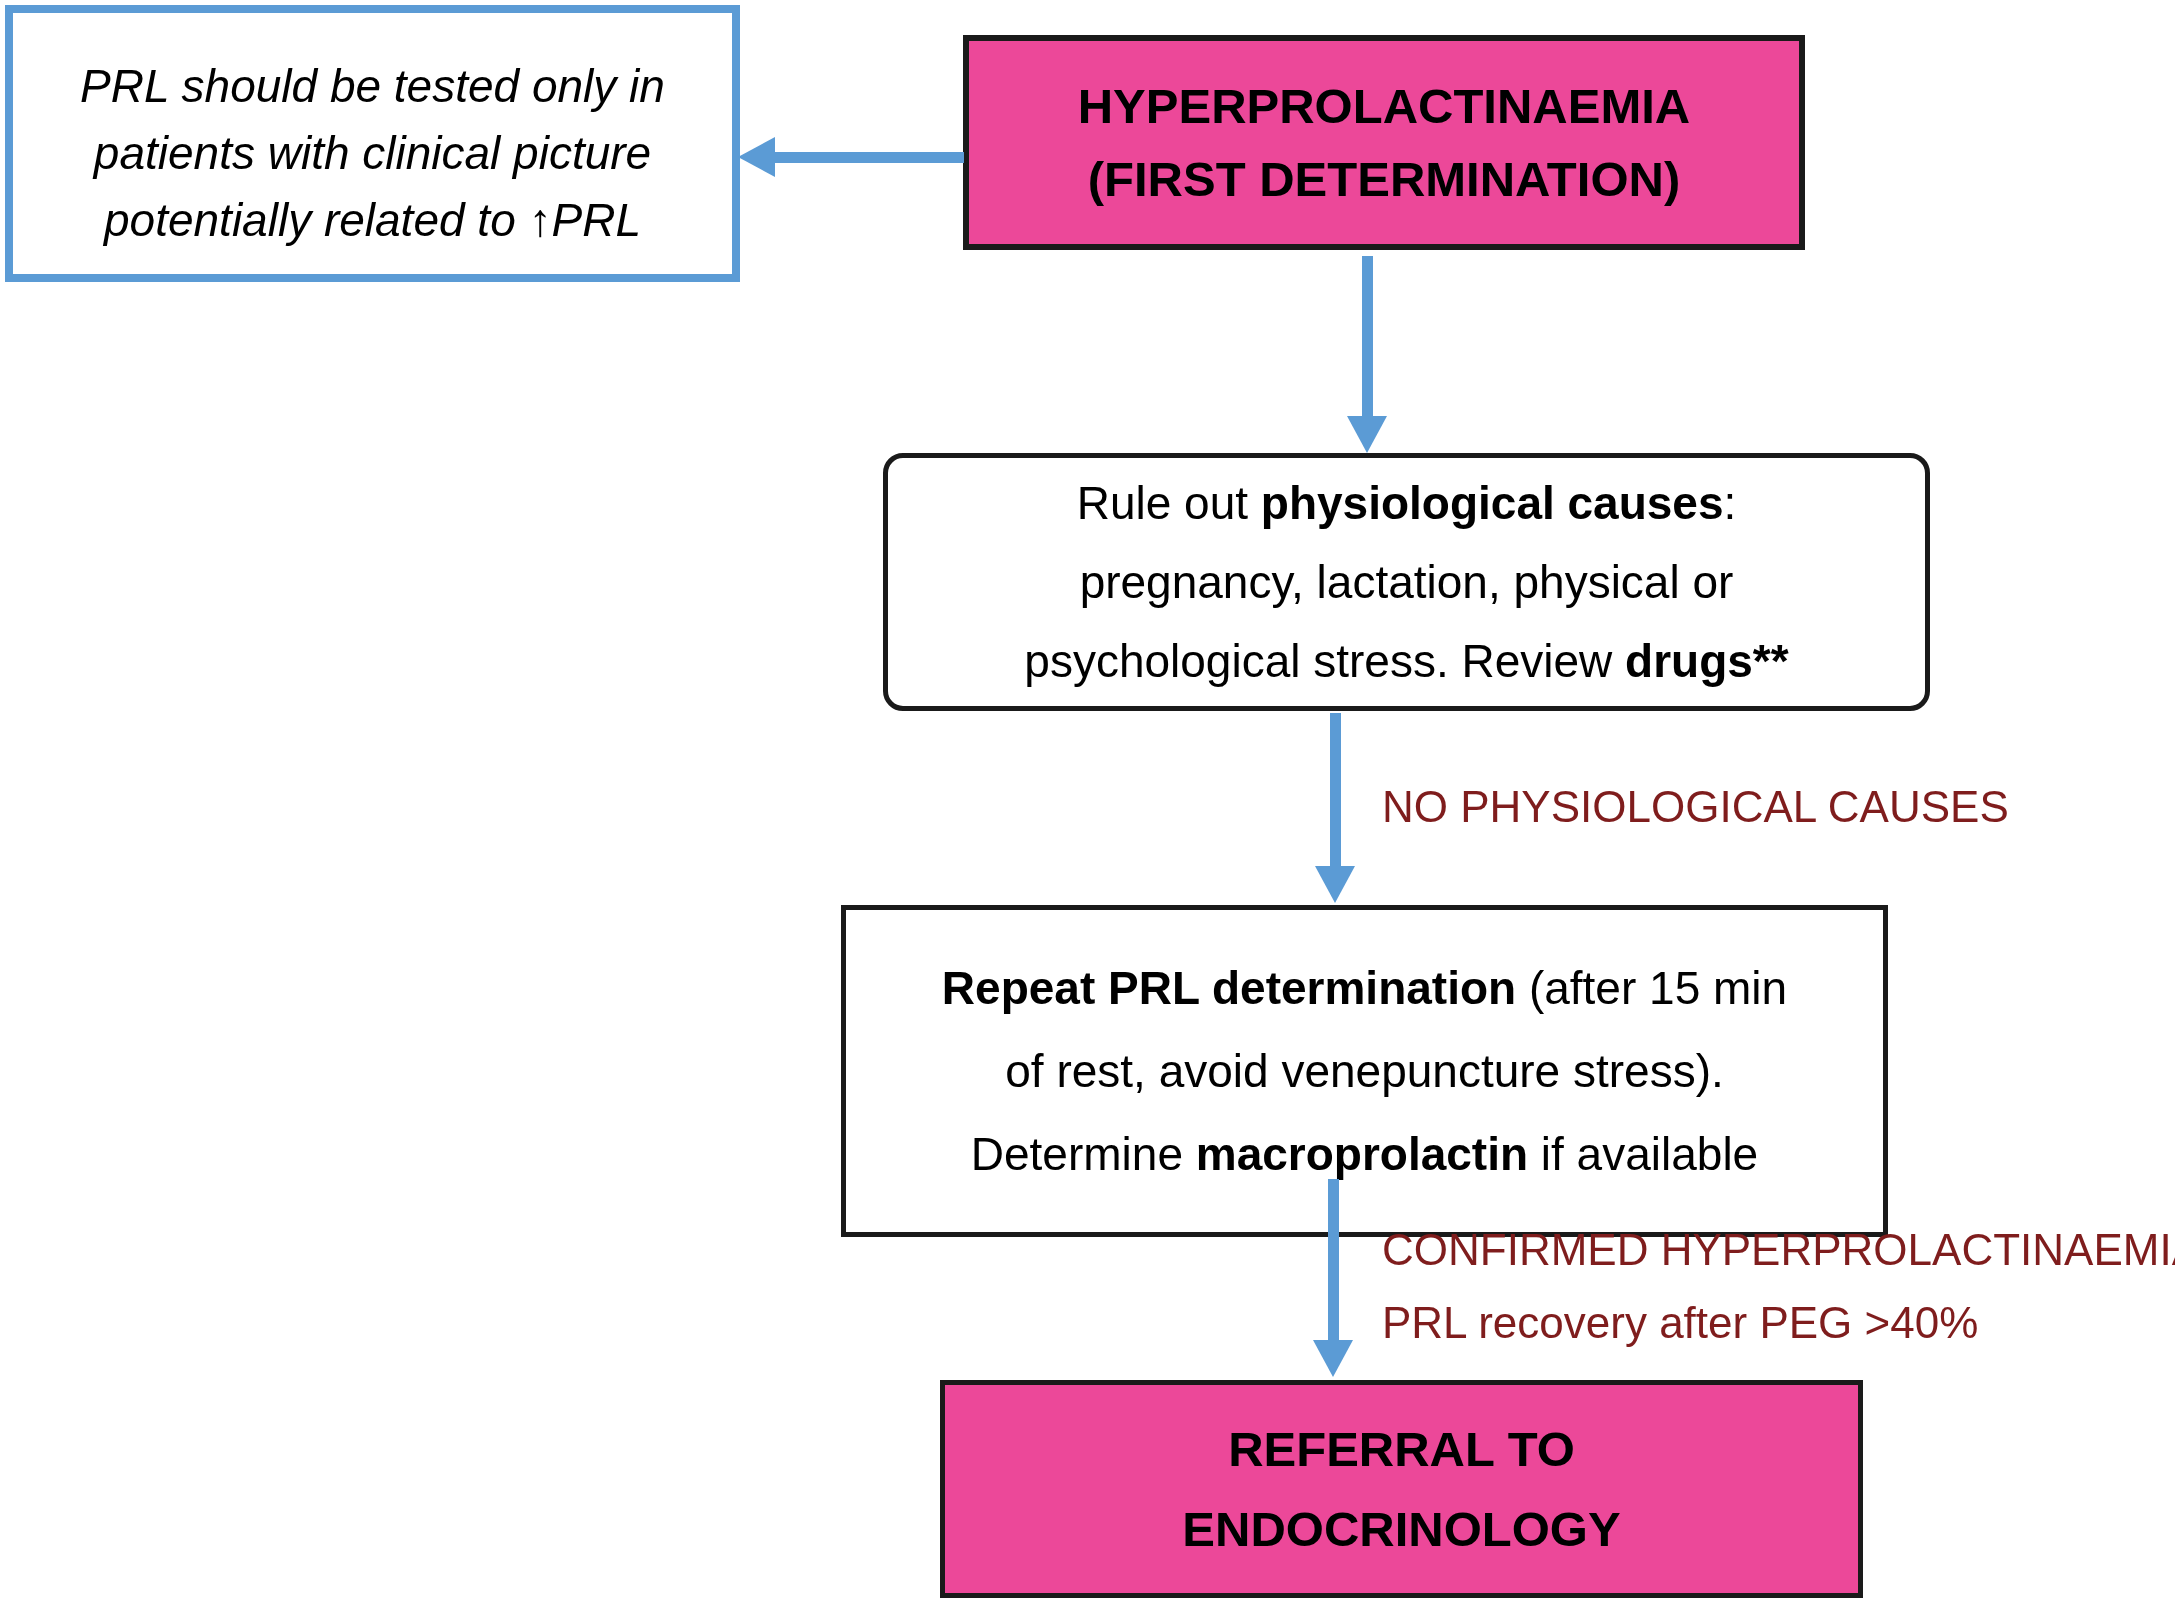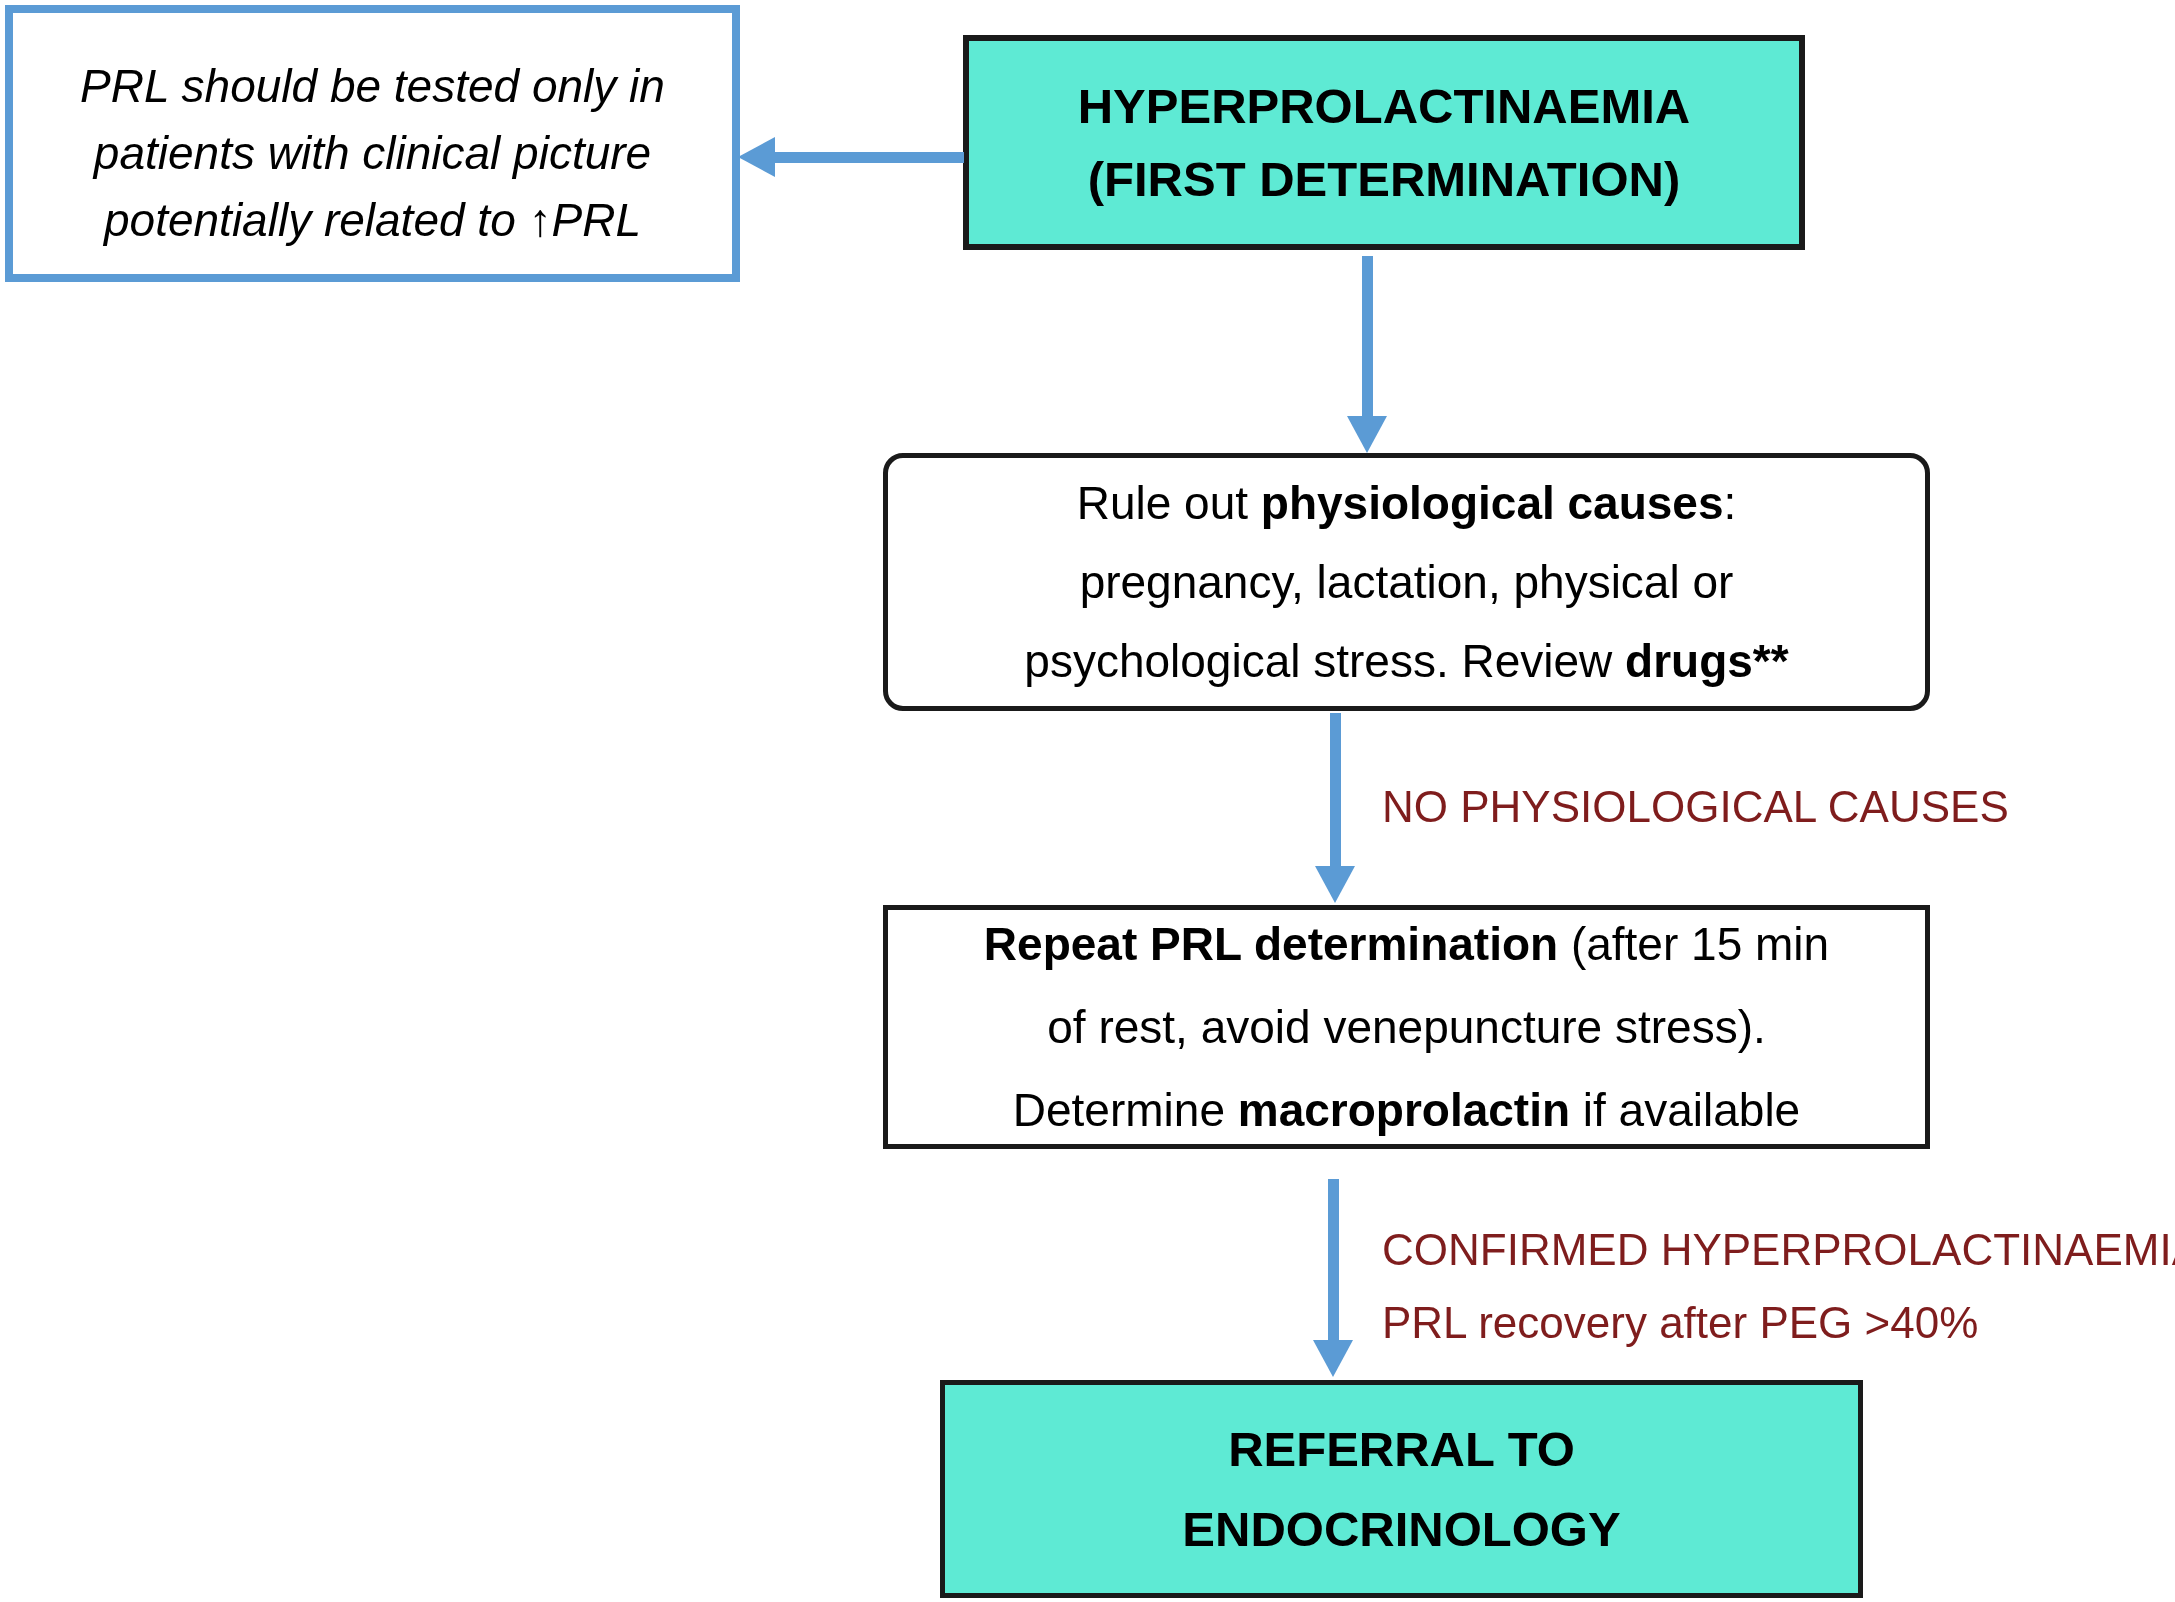--- a/index.html
+++ b/index.html
@@ -13,21 +13,21 @@
   }
   .box{
     position:absolute;
     box-sizing:border-box;
     display:flex;flex-direction:column;
     align-items:center;justify-content:center;
     text-align:center;
     background:#ffffff;
   }
   .border-black{border:5px solid #1a1a1a;}
-  .fill-blue{background:#5eead4;}
+  .fill-blue{background:#ec4899;}
   .bold{font-weight:bold;}
 
   
   #note-box{
     left:5px;top:5px;width:735px;height:277px;
     border:8px solid #5b9bd5;
     justify-content:flex-start;
     padding-top:40px;
     font-size:46px;line-height:67px;font-style:italic;
   }
@@ -40,21 +40,21 @@
   }
 
   
   #rule-out-box{
     left:883px;top:453px;width:1047px;height:258px;
     font-size:46px;line-height:79px;border-radius:20px;
   }
 
   
   #repeat-box{
-    left:883px;top:905px;width:1047px;height:244px;
+    left:841px;top:905px;width:1047px;height:332px;
     font-size:46px;line-height:83px;
   }
 
   
   #referral-box{
     left:940px;top:1380px;width:923px;height:218px;
     font-weight:bold;font-size:49px;line-height:80px;
   }
 
   

